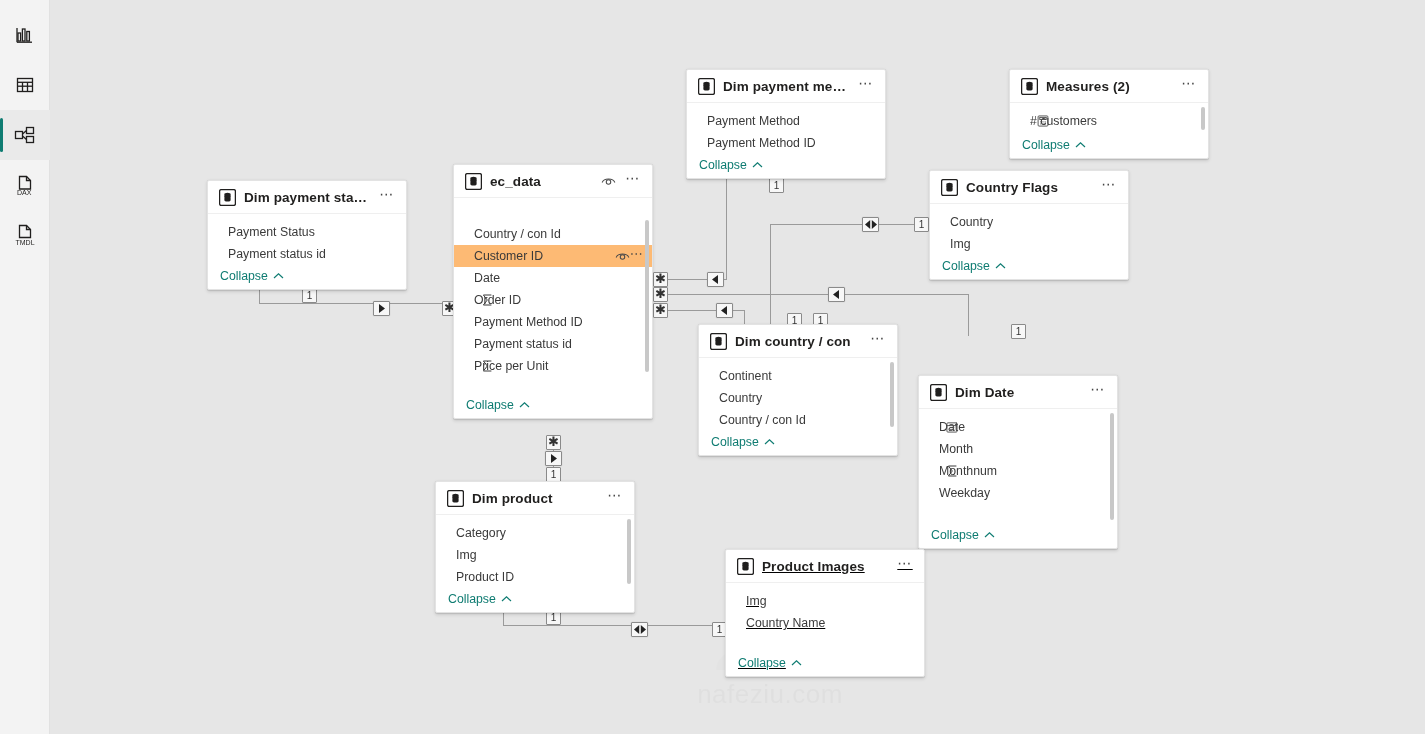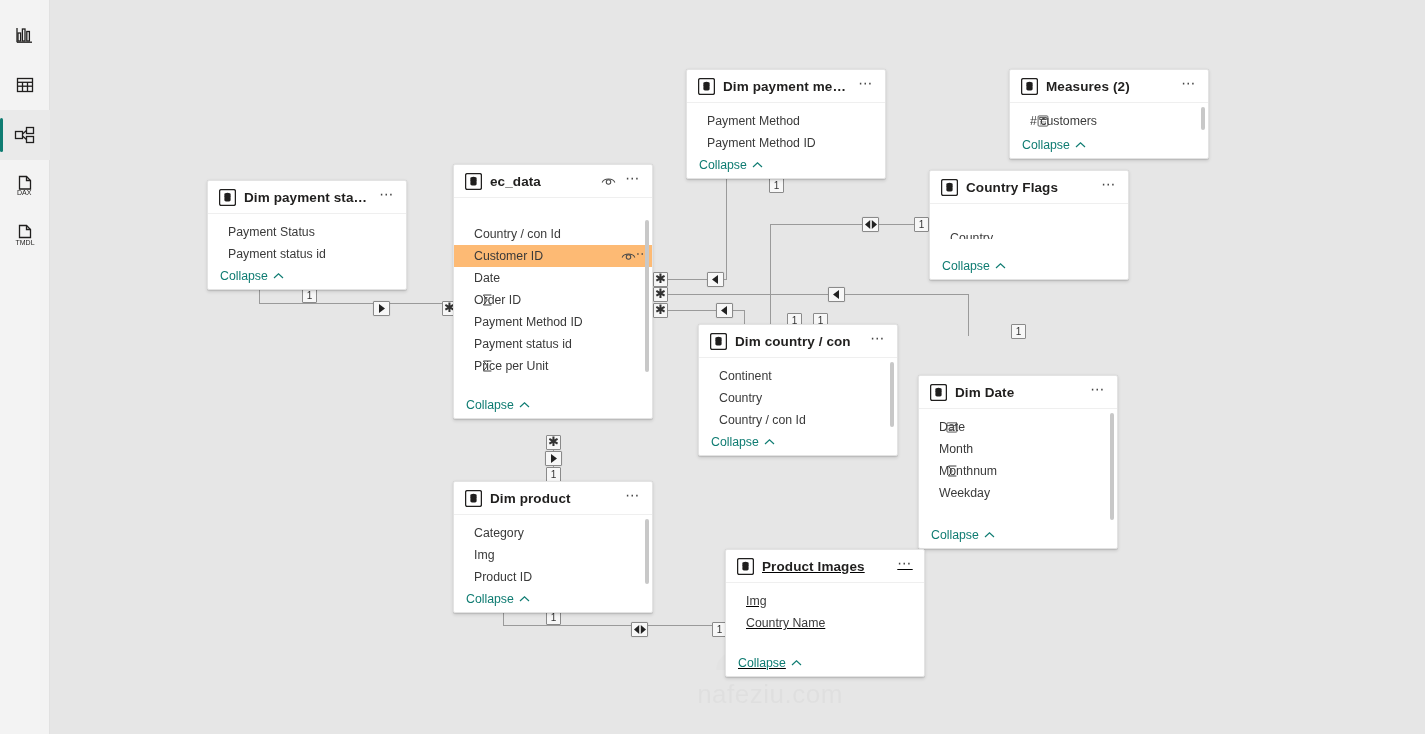--- a/index.html
+++ b/index.html
@@ -78,21 +78,21 @@
     letter-spacing: .1px;
   }
   .hdr-eye { flex: 0 0 auto; display: flex; align-items: center; color: #4a4a4a; }
   .dots {
     flex: 0 0 auto; width: 18px; text-align: center; color: #444; cursor: pointer;
     font-size: 14px; line-height: 10px; letter-spacing: 1.4px; padding-bottom: 6px;
   }
   .tbl-body { position: relative; flex: 1 1 auto; overflow: hidden; padding-top: 7px; }
   .fld {
     display: flex; align-items: center; gap: 6px;
-    height: 22px; padding: 0 2px 0 20px;
+    height: 22px; padding: 0 8px 0 20px;
     font-size: 12.3px; color: #3a3a3a; white-space: nowrap;
   }
   .fld.hov { background: #fdba74; }
   .fld .fico {
     position: absolute; left: 6px; width: 14px; display: flex;
     align-items: center; justify-content: center; color: #4d4d4d;
   }
   .fld-wrap { position: relative; display: flex; align-items: center; width: 100%; }
   .fld-name { flex: 1 1 auto; }
   .fld-dots { color: #444; font-size: 13px; line-height: 9px; letter-spacing: 1.3px; padding-bottom: 5px; }
@@ -474,21 +474,21 @@
             </div>
             <div class="scroller"></div>
           </div>
           <div class="collapse">
             <span>Collapse</span>
             <span><svg width="11" height="8" viewBox="0 0 11 8" fill="none" stroke="#0f7c72" stroke-width="1.2">
                 <path d="M1 6 L5.5 1.8 L10 6"></path>
               </svg></span>
           </div>
         </div>
-        <div class="tbl" style="left: 879px; top: 170px; width: 200px; height: 110px; gap: 16px;">
+        <div class="tbl" style="left: 879px; top: 170px; width: 200px; height: 110px;">
           <div class="tbl-head">
             <span class="tbl-ico">
               <svg width="17" height="17" viewBox="0 0 17 17">
                 <rect x="0.6" y="0.6" width="15.8" height="15.8" rx="1.6" fill="#fff" stroke="#201f1e" stroke-width="1.3"></rect>
                 <ellipse cx="8.5" cy="5.2" rx="3.1" ry="1.5" fill="#201f1e"></ellipse>
                 <rect x="5.4" y="5.6" width="6.2" height="2.2" fill="#201f1e"></rect>
                 <ellipse cx="8.5" cy="8.0" rx="3.1" ry="1.4" fill="#201f1e"></ellipse>
                 <rect x="5.4" y="8.4" width="6.2" height="2.2" fill="#201f1e"></rect>
                 <ellipse cx="8.5" cy="11.0" rx="3.1" ry="1.5" fill="#201f1e"></ellipse>
               </svg>
@@ -606,21 +606,21 @@
             </div>
             <div class="scroller"></div>
           </div>
           <div class="collapse">
             <span>Collapse</span>
             <span><svg width="11" height="8" viewBox="0 0 11 8" fill="none" stroke="#0f7c72" stroke-width="1.2">
                 <path d="M1 6 L5.5 1.8 L10 6"></path>
               </svg></span>
           </div>
         </div>
-        <div class="tbl" style="left: 403px; top: 481px; width: 200px; height: 132px;">
+        <div class="tbl" style="left: 385px; top: 481px; width: 200px; height: 132px;">
           <div class="tbl-head">
             <span class="tbl-ico">
               <svg width="17" height="17" viewBox="0 0 17 17">
                 <rect x="0.6" y="0.6" width="15.8" height="15.8" rx="1.6" fill="#fff" stroke="#201f1e" stroke-width="1.3"></rect>
                 <ellipse cx="8.5" cy="5.2" rx="3.1" ry="1.5" fill="#201f1e"></ellipse>
                 <rect x="5.4" y="5.6" width="6.2" height="2.2" fill="#201f1e"></rect>
                 <ellipse cx="8.5" cy="8.0" rx="3.1" ry="1.4" fill="#201f1e"></ellipse>
                 <rect x="5.4" y="8.4" width="6.2" height="2.2" fill="#201f1e"></rect>
                 <ellipse cx="8.5" cy="11.0" rx="3.1" ry="1.5" fill="#201f1e"></ellipse>
               </svg>

